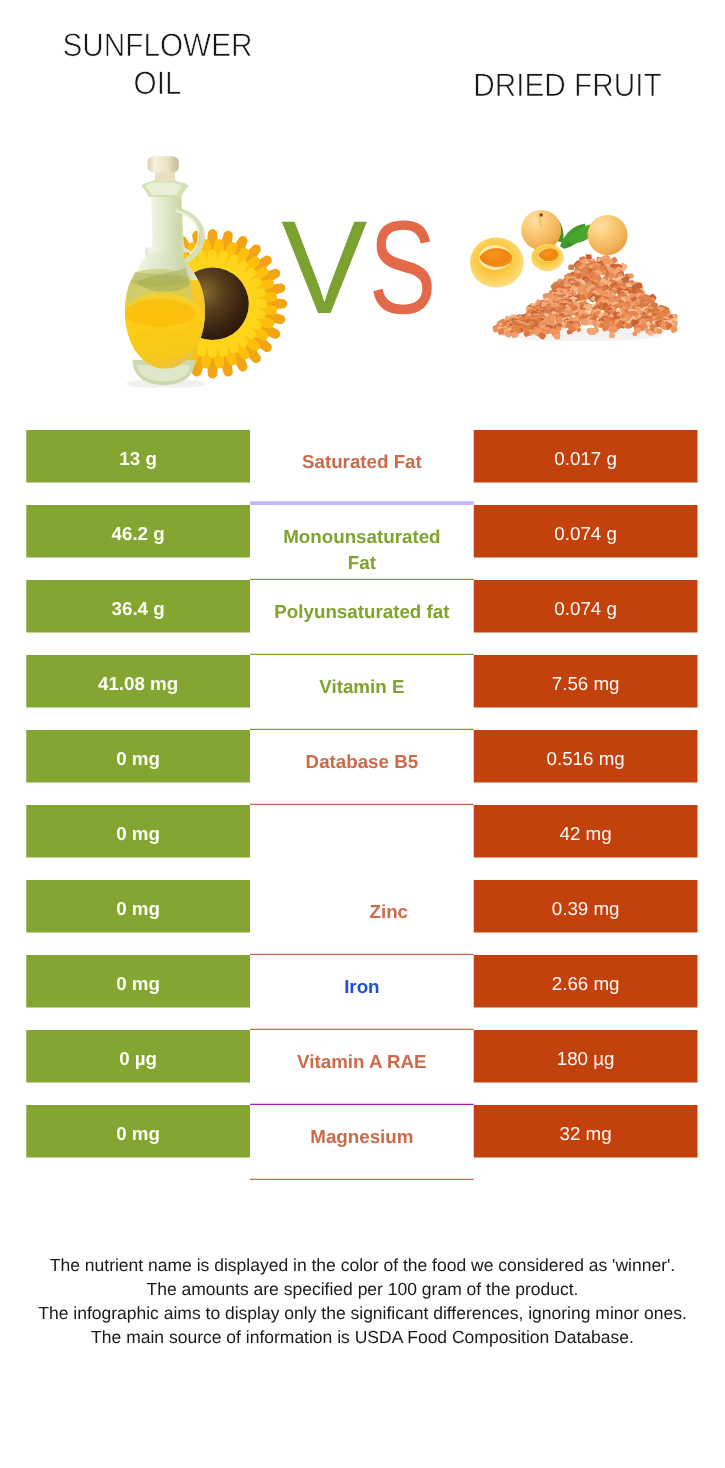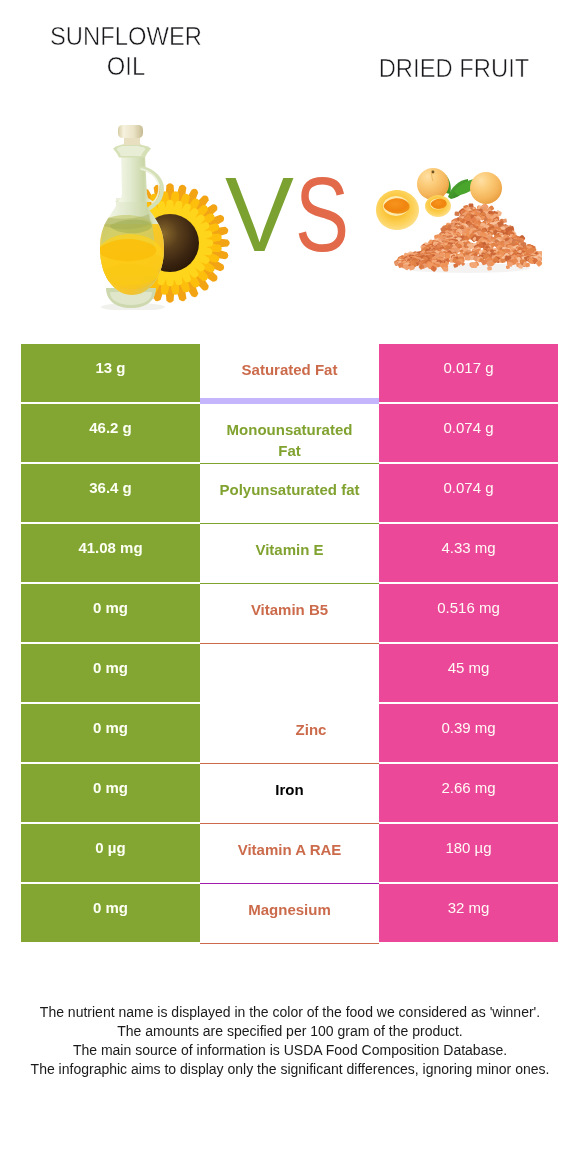--- a/index.html
+++ b/index.html
@@ -20,27 +20,27 @@
   #img-oil{position:absolute;left:97px;top:20px;width:134px;height:190px;}
   #img-fruit{position:absolute;left:374px;top:67px;width:168px;height:108px;}
   .vs{position:absolute;font-size:106px;line-height:106px;font-weight:400;
       font-family:"Liberation Sans",sans-serif;}
   #vs-v{left:225px;top:61px;color:#7ba231;transform-origin:left top;transform:scaleX(0.975);}
   #vs-s{left:295px;top:61px;color:#e2694a;transform-origin:left top;transform:scaleX(0.765);}
 
   
   #nutrient-table{position:absolute;left:21px;top:344px;width:537px;}
   .row{position:relative;height:58px;margin-bottom:2px;}
-  .cell{position:absolute;top:0;height:58px;box-sizing:border-box;
+  .cell{position:absolute;top:0;height:42px;box-sizing:border-box;
         display:flex;align-items:flex-start;justify-content:center;text-align:center;
         padding-top:14.8px;}
   .cell > span{display:block;}
   .cell-left{left:0;width:179px;background:#82a631;color:#fdfff4;font-size:15px;font-weight:bold;}
   .cell-mid{left:179px;width:179px;height:60px;font-size:15px;font-weight:bold;}
-  .cell-right{left:358px;width:179px;background:#ec4899;color:#fffaf6;font-size:15px;font-weight:500;}
+  .cell-right{left:358px;width:179px;background:#c2410c;color:#fffaf6;font-size:15px;font-weight:500;}
   .mid-inner{max-width:145px;line-height:21px;}
 
   
   #footer{position:absolute;left:23px;top:1003px;width:534px;text-align:center;
           font-family:"Liberation Sans",sans-serif;font-size:14px;line-height:19px;color:#1a1a1a;}
 </style>
 </head>
 <body>
 
 <div class="page">
@@ -1247,21 +1247,21 @@
           <rect x="69.1" y="100.1" width="5.1" height="4.3" rx="1.3" transform="rotate(1 71.7 102.6)" fill="#f0a06e"></rect>
         </g>
     </svg>
   </div>
 
   <div id="nutrient-table">
       <div class="row">
         <div class="cell cell-left">
           <span>13 g</span>
         </div>
-        <div class="cell cell-mid" style="color:#cc6b4b;border-bottom:6px solid #c4b5fd;">
+        <div class="cell cell-mid" style="color:#cc6b4b;border-bottom:3px solid #c4b5fd;">
           <span class="mid-inner">Saturated Fat</span>
         </div>
         <div class="cell cell-right">
           <span>0.017 g</span>
         </div>
       </div>
       <div class="row">
         <div class="cell cell-left">
           <span>46.2 g</span>
         </div>
@@ -1284,58 +1284,58 @@
         </div>
       </div>
       <div class="row">
         <div class="cell cell-left">
           <span>41.08 mg</span>
         </div>
         <div class="cell cell-mid" style="color:#80a22f;border-bottom:1px solid #80a22f;">
           <span class="mid-inner">Vitamin E</span>
         </div>
         <div class="cell cell-right">
-          <span>4.33 mg</span>
+          <span>7.56 mg</span>
         </div>
       </div>
       <div class="row">
         <div class="cell cell-left">
           <span>0 mg</span>
         </div>
         <div class="cell cell-mid" style="color:#cc6b4b;border-bottom:1px solid #cc6b4b;">
-          <span class="mid-inner">Vitamin B5</span>
+          <span class="mid-inner">Database B5</span>
         </div>
         <div class="cell cell-right">
           <span>0.516 mg</span>
         </div>
       </div>
       <div class="row">
         <div class="cell cell-left">
           <span>0 mg</span>
         </div>
         <div class="cell cell-right">
-          <span>45 mg</span>
+          <span>42 mg</span>
         </div>
       </div>
       <div class="row">
         <div class="cell cell-left">
           <span>0 mg</span>
         </div>
         <div class="cell cell-mid" style="color:#cc6b4b;border-bottom:1px solid #cc6b4b;padding-left:43px;">
           <span class="mid-inner">Zinc</span>
         </div>
         <div class="cell cell-right">
           <span>0.39 mg</span>
         </div>
       </div>
       <div class="row">
         <div class="cell cell-left">
           <span>0 mg</span>
         </div>
-        <div class="cell cell-mid" style="color:#000000;border-bottom:1px solid #cc6b4b;">
+        <div class="cell cell-mid" style="color:#1d4ed8;border-bottom:1px solid #cc6b4b;">
           <span class="mid-inner">Iron</span>
         </div>
         <div class="cell cell-right">
           <span>2.66 mg</span>
         </div>
       </div>
       <div class="row">
         <div class="cell cell-left">
           <span>0 µg</span>
         </div>
@@ -1355,16 +1355,16 @@
         </div>
         <div class="cell cell-right">
           <span>32 mg</span>
         </div>
       </div>
     </div>
 
   <div id="footer">
       <div>The nutrient name is displayed in the color of the food we considered as 'winner'.</div>
       <div>The amounts are specified per 100 gram of the product.</div>
+      <div>The infographic aims to display only the significant differences, ignoring minor ones.</div>
       <div>The main source of information is USDA Food Composition Database.</div>
-      <div>The infographic aims to display only the significant differences, ignoring minor ones.</div>
     </div>
 </div>
 
 </body></html>

